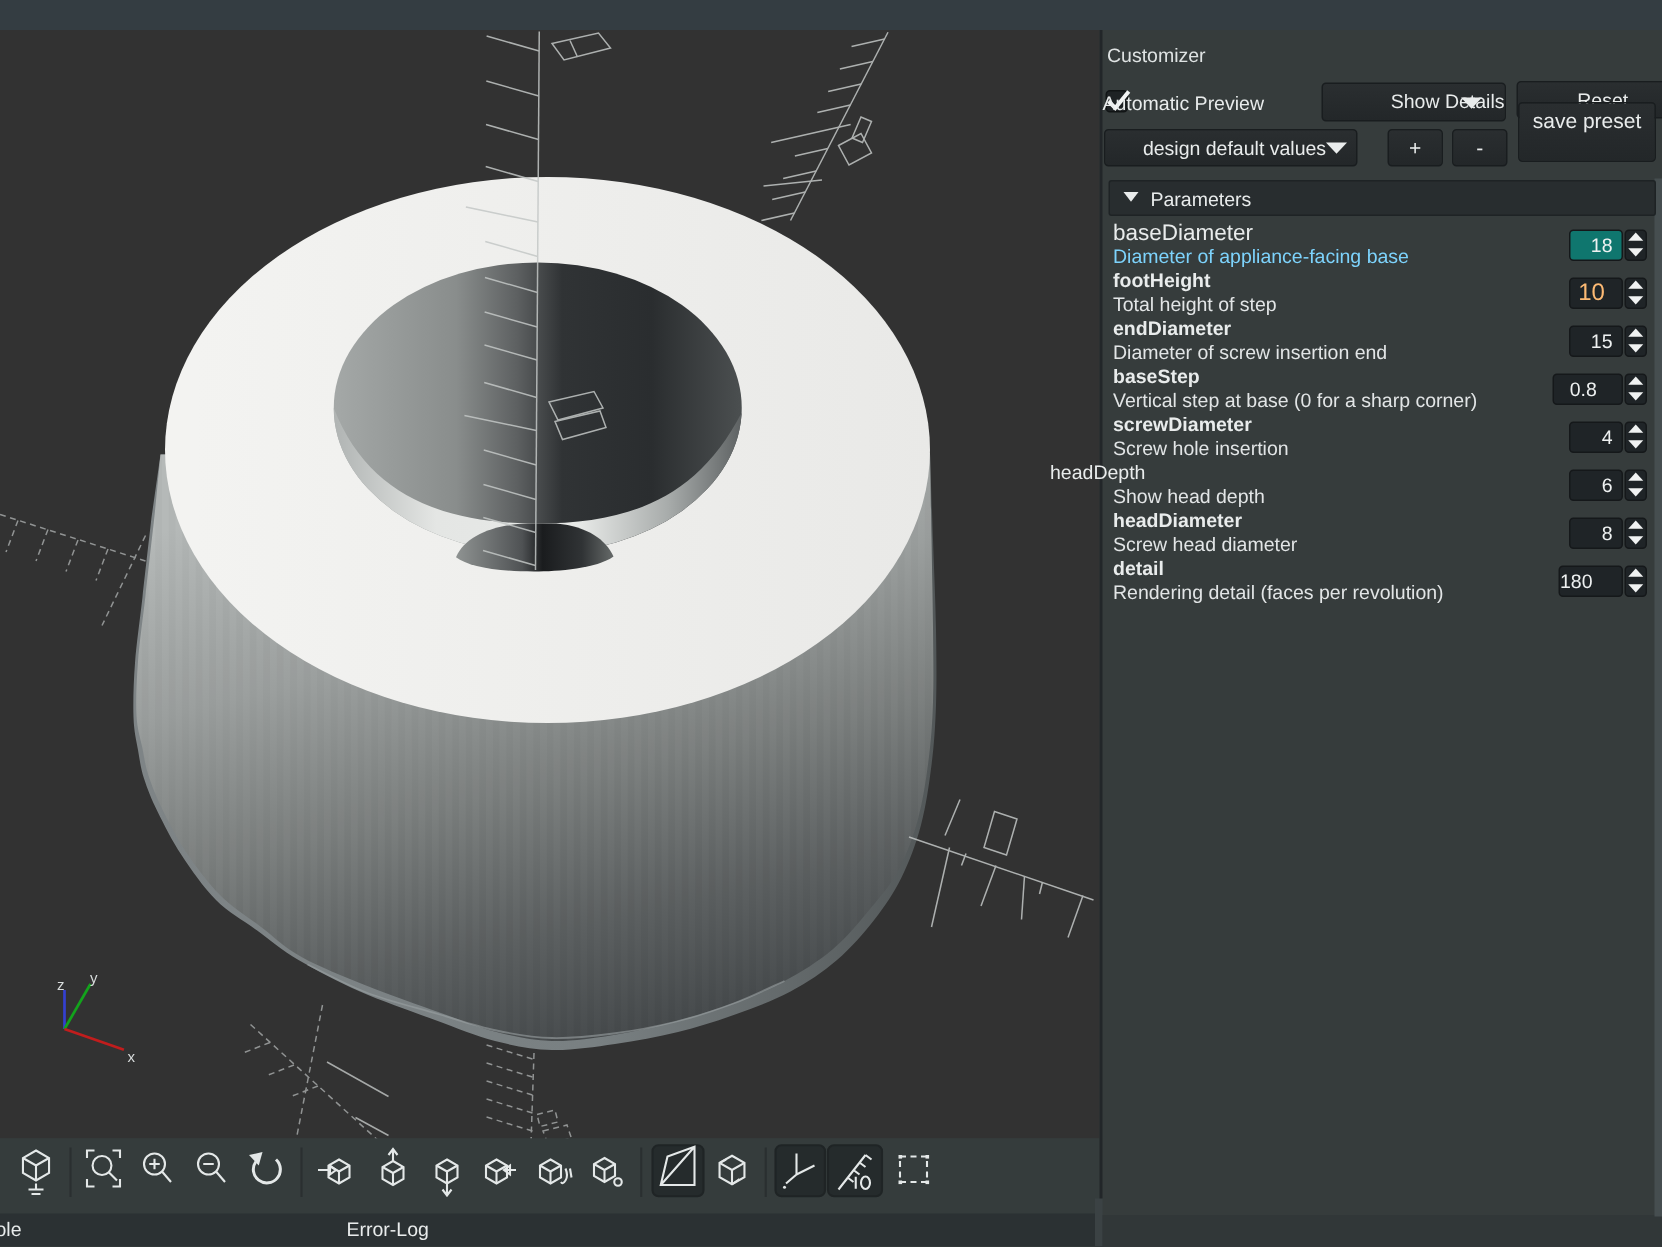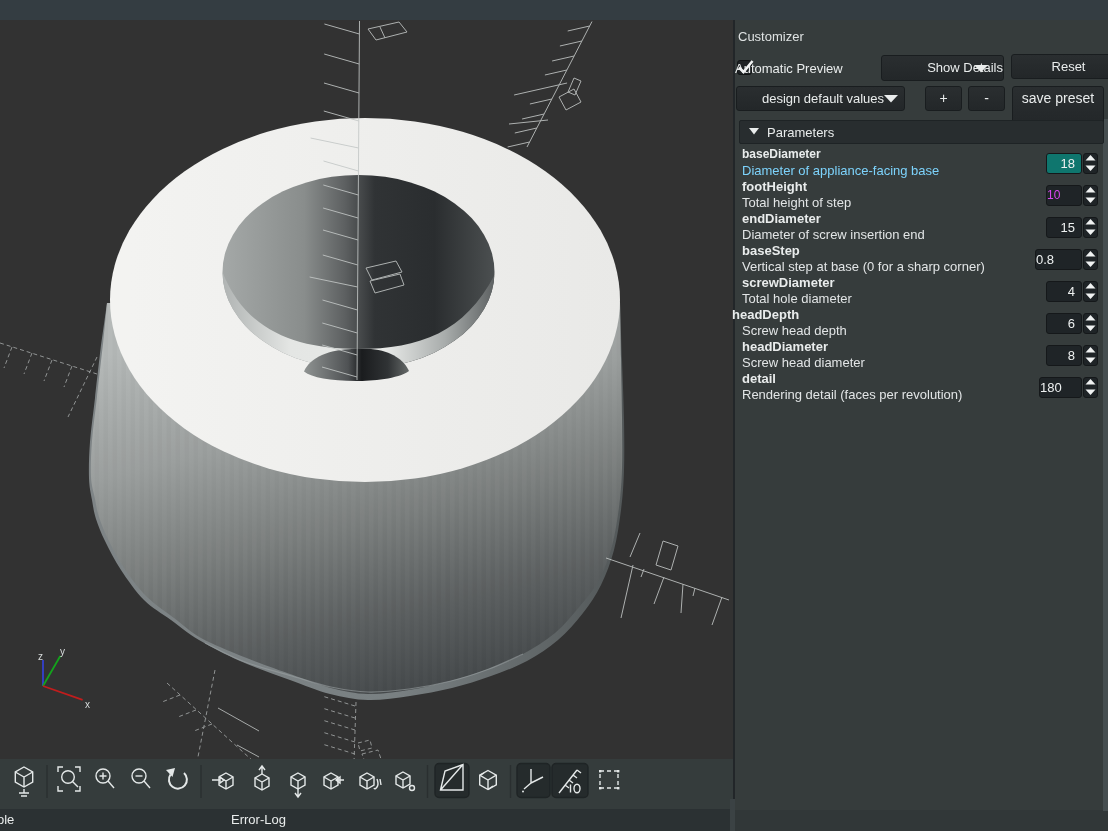--- a/index.html
+++ b/index.html
@@ -220,68 +220,68 @@
 <svg class="abs" style="left:972px;top:63px" width="20" height="12">
     <path d="M2,2 L16,2 L9,9.5 Z" fill="#e9ecec"></path>
   </svg>
 <div class="btn" style="left:1011px;top:54px;width:115px;height:25px;line-height:23px">Reset</div>
 <div class="btn" style="left:736px;top:86px;width:169px;height:25px;line-height:23px;text-align:center;padding-left:5px">design default values</div>
 <svg class="abs" style="left:882px;top:93px" width="20" height="12">
     <path d="M2,2 L16,2 L9,9.5 Z" fill="#e9ecec"></path>
   </svg>
 <div class="btn" style="left:925px;top:86px;width:37px;height:25px;line-height:23px;font-size:14px">+</div>
 <div class="btn" style="left:968px;top:86px;width:37px;height:25px;line-height:23px;font-size:14px">-</div>
-<div class="btn" style="left:1012px;top:86px;width:92px;height:40px;line-height:22px;font-size:14px">save preset</div>
+<div class="btn" style="left:1012px;top:68px;width:92px;height:40px;line-height:22px;font-size:14px">save preset</div>
 <div class="abs" style="left:739px;top:120px;width:365px;height:24px;background:#282d2f;border:1px solid #1e2325;border-radius:2px"></div>
 <svg class="abs" style="left:747px;top:126px" width="16" height="12">
     <path d="M2,2 L12,2 L7,8.5 Z" fill="#e9ecec"></path>
   </svg>
 <div class="lbl" style="left:767px;top:125px;font-size:13px">Parameters</div>
-<div class="lbl" style="left:742px;top:147px;font-size:12px;font-weight:bold">baseDiameter</div>
+<div class="lbl" style="left:742px;top:147px;font-size:15px;font-weight:normal">baseDiameter</div>
 <div class="lbl" style="left:742px;top:163px;font-size:13px;color:#7dd3fc">Diameter of appliance-facing base</div>
 <div class="abs" style="left:1046px;top:153px;width:36px;height:21px;background:#0f766e;border:1px solid #15181a;border-radius:3px;color:#eef1f1;font-size:13px;text-align:right;padding-right:6px;line-height:19px">18</div>
 <div class="abs" style="left:1083px;top:153px;width:15px;height:21px;background:#1f2427;border:1px solid #15181a;border-radius:3px"></div>
 <svg class="abs" style="left:1083px;top:153px" width="15" height="21">
     <path d="M2.5,7.5 L12.5,7.5 L7.5,2 Z" fill="#f0f2f2"></path>
     <path d="M2.5,12.5 L12.5,12.5 L7.5,18 Z" fill="#f0f2f2"></path>
   </svg>
 <div class="lbl" style="left:742px;top:179px;font-size:13px;font-weight:bold">footHeight</div>
 <div class="lbl" style="left:742px;top:195px;font-size:13px;color:#e2e5e6">Total height of step</div>
-<div class="abs" style="left:1046px;top:185px;width:36px;height:21px;background:#1f2427;border:1px solid #15181a;border-radius:3px;color:#d946ef;font-size:12px;text-align:left;padding-right:6px;line-height:19px">10</div>
+<div class="abs" style="left:1046px;top:185px;width:36px;height:21px;background:#1f2427;border:1px solid #15181a;border-radius:3px;color:#fdba74;font-size:16px;text-align:center;padding-right:6px;line-height:19px">10</div>
 <div class="abs" style="left:1083px;top:185px;width:15px;height:21px;background:#1f2427;border:1px solid #15181a;border-radius:3px"></div>
 <svg class="abs" style="left:1083px;top:185px" width="15" height="21">
     <path d="M2.5,7.5 L12.5,7.5 L7.5,2 Z" fill="#f0f2f2"></path>
     <path d="M2.5,12.5 L12.5,12.5 L7.5,18 Z" fill="#f0f2f2"></path>
   </svg>
 <div class="lbl" style="left:742px;top:211px;font-size:13px;font-weight:bold">endDiameter</div>
 <div class="lbl" style="left:742px;top:227px;font-size:13px;color:#e2e5e6">Diameter of screw insertion end</div>
 <div class="abs" style="left:1046px;top:217px;width:36px;height:21px;background:#1f2427;border:1px solid #15181a;border-radius:3px;color:#eef1f1;font-size:13px;text-align:right;padding-right:6px;line-height:19px">15</div>
 <div class="abs" style="left:1083px;top:217px;width:15px;height:21px;background:#1f2427;border:1px solid #15181a;border-radius:3px"></div>
 <svg class="abs" style="left:1083px;top:217px" width="15" height="21">
     <path d="M2.5,7.5 L12.5,7.5 L7.5,2 Z" fill="#f0f2f2"></path>
     <path d="M2.5,12.5 L12.5,12.5 L7.5,18 Z" fill="#f0f2f2"></path>
   </svg>
 <div class="lbl" style="left:742px;top:243px;font-size:13px;font-weight:bold">baseStep</div>
 <div class="lbl" style="left:742px;top:259px;font-size:13px;color:#e2e5e6">Vertical step at base (0 for a sharp corner)</div>
-<div class="abs" style="left:1035px;top:249px;width:47px;height:21px;background:#1f2427;border:1px solid #15181a;border-radius:3px;color:#eef1f1;font-size:13px;text-align:left;padding-right:6px;line-height:19px">0.8</div>
+<div class="abs" style="left:1035px;top:249px;width:47px;height:21px;background:#1f2427;border:1px solid #15181a;border-radius:3px;color:#eef1f1;font-size:13px;text-align:center;padding-right:6px;line-height:19px">0.8</div>
 <div class="abs" style="left:1083px;top:249px;width:15px;height:21px;background:#1f2427;border:1px solid #15181a;border-radius:3px"></div>
 <svg class="abs" style="left:1083px;top:249px" width="15" height="21">
     <path d="M2.5,7.5 L12.5,7.5 L7.5,2 Z" fill="#f0f2f2"></path>
     <path d="M2.5,12.5 L12.5,12.5 L7.5,18 Z" fill="#f0f2f2"></path>
   </svg>
 <div class="lbl" style="left:742px;top:275px;font-size:13px;font-weight:bold">screwDiameter</div>
-<div class="lbl" style="left:742px;top:291px;font-size:13px;color:#e2e5e6">Total hole diameter</div>
+<div class="lbl" style="left:742px;top:291px;font-size:13px;color:#e2e5e6">Screw hole insertion</div>
 <div class="abs" style="left:1046px;top:281px;width:36px;height:21px;background:#1f2427;border:1px solid #15181a;border-radius:3px;color:#eef1f1;font-size:13px;text-align:right;padding-right:6px;line-height:19px">4</div>
 <div class="abs" style="left:1083px;top:281px;width:15px;height:21px;background:#1f2427;border:1px solid #15181a;border-radius:3px"></div>
 <svg class="abs" style="left:1083px;top:281px" width="15" height="21">
     <path d="M2.5,7.5 L12.5,7.5 L7.5,2 Z" fill="#f0f2f2"></path>
     <path d="M2.5,12.5 L12.5,12.5 L7.5,18 Z" fill="#f0f2f2"></path>
   </svg>
-<div class="lbl" style="left:732px;top:307px;font-size:13px;font-weight:bold">headDepth</div>
-<div class="lbl" style="left:742px;top:323px;font-size:13px;color:#e2e5e6">Screw head depth</div>
+<div class="lbl" style="left:700px;top:307px;font-size:13px;font-weight:normal">headDepth</div>
+<div class="lbl" style="left:742px;top:323px;font-size:13px;color:#e2e5e6">Show head depth</div>
 <div class="abs" style="left:1046px;top:313px;width:36px;height:21px;background:#1f2427;border:1px solid #15181a;border-radius:3px;color:#eef1f1;font-size:13px;text-align:right;padding-right:6px;line-height:19px">6</div>
 <div class="abs" style="left:1083px;top:313px;width:15px;height:21px;background:#1f2427;border:1px solid #15181a;border-radius:3px"></div>
 <svg class="abs" style="left:1083px;top:313px" width="15" height="21">
     <path d="M2.5,7.5 L12.5,7.5 L7.5,2 Z" fill="#f0f2f2"></path>
     <path d="M2.5,12.5 L12.5,12.5 L7.5,18 Z" fill="#f0f2f2"></path>
   </svg>
 <div class="lbl" style="left:742px;top:339px;font-size:13px;font-weight:bold">headDiameter</div>
 <div class="lbl" style="left:742px;top:355px;font-size:13px;color:#e2e5e6">Screw head diameter</div>
 <div class="abs" style="left:1046px;top:345px;width:36px;height:21px;background:#1f2427;border:1px solid #15181a;border-radius:3px;color:#eef1f1;font-size:13px;text-align:right;padding-right:6px;line-height:19px">8</div>
 <div class="abs" style="left:1083px;top:345px;width:15px;height:21px;background:#1f2427;border:1px solid #15181a;border-radius:3px"></div>

